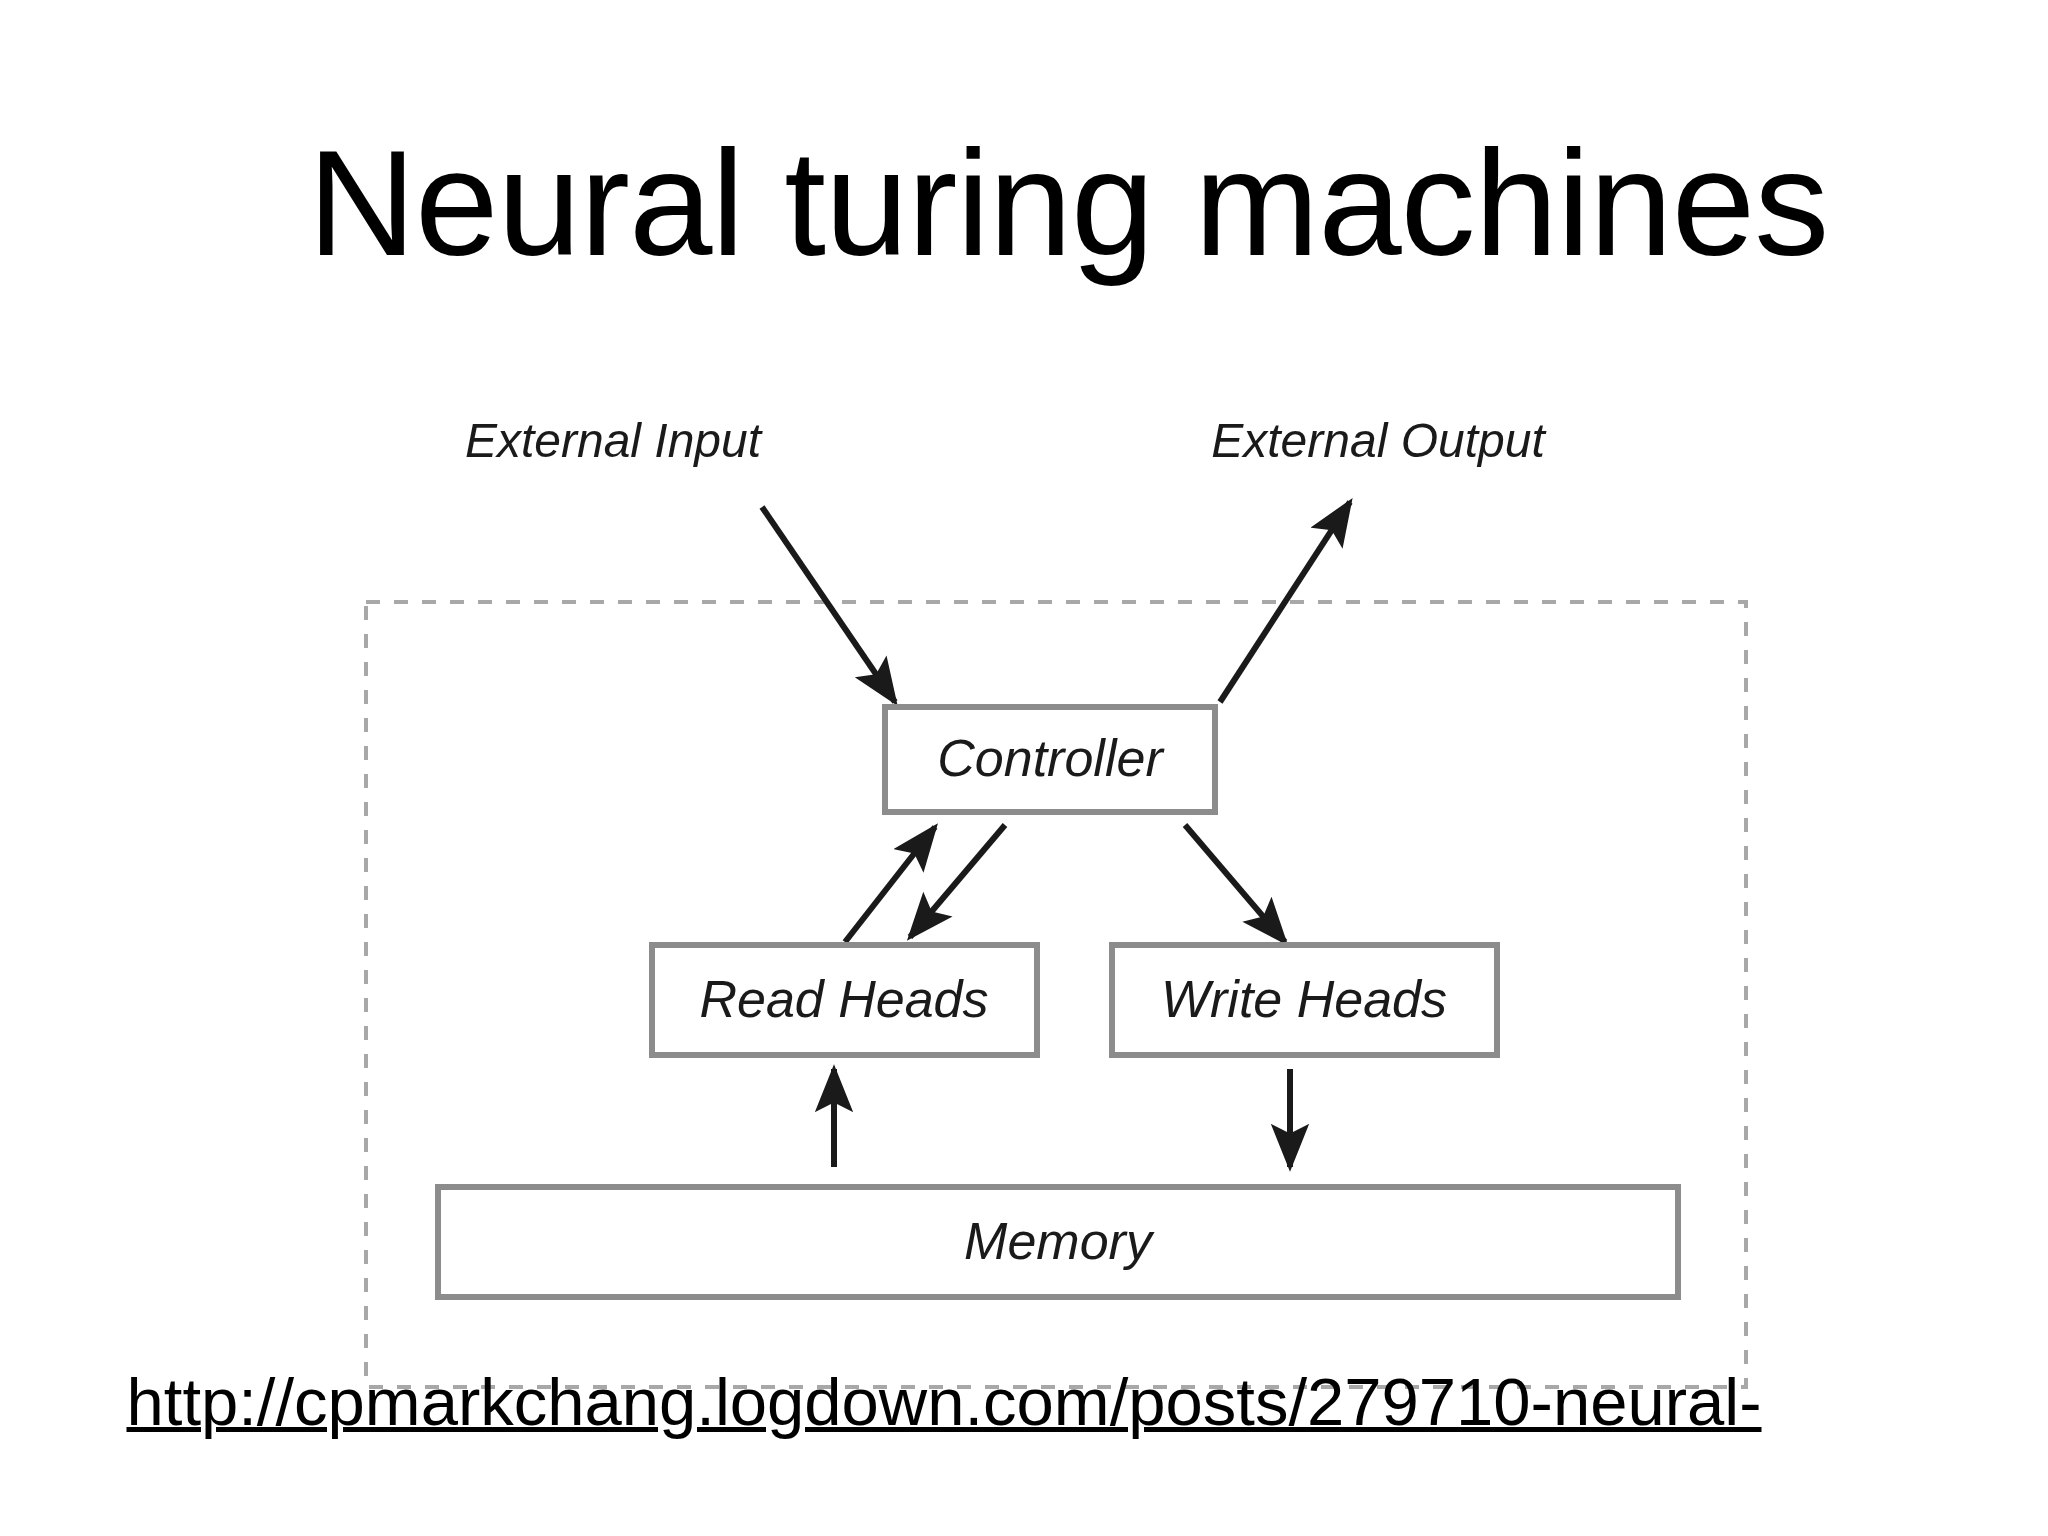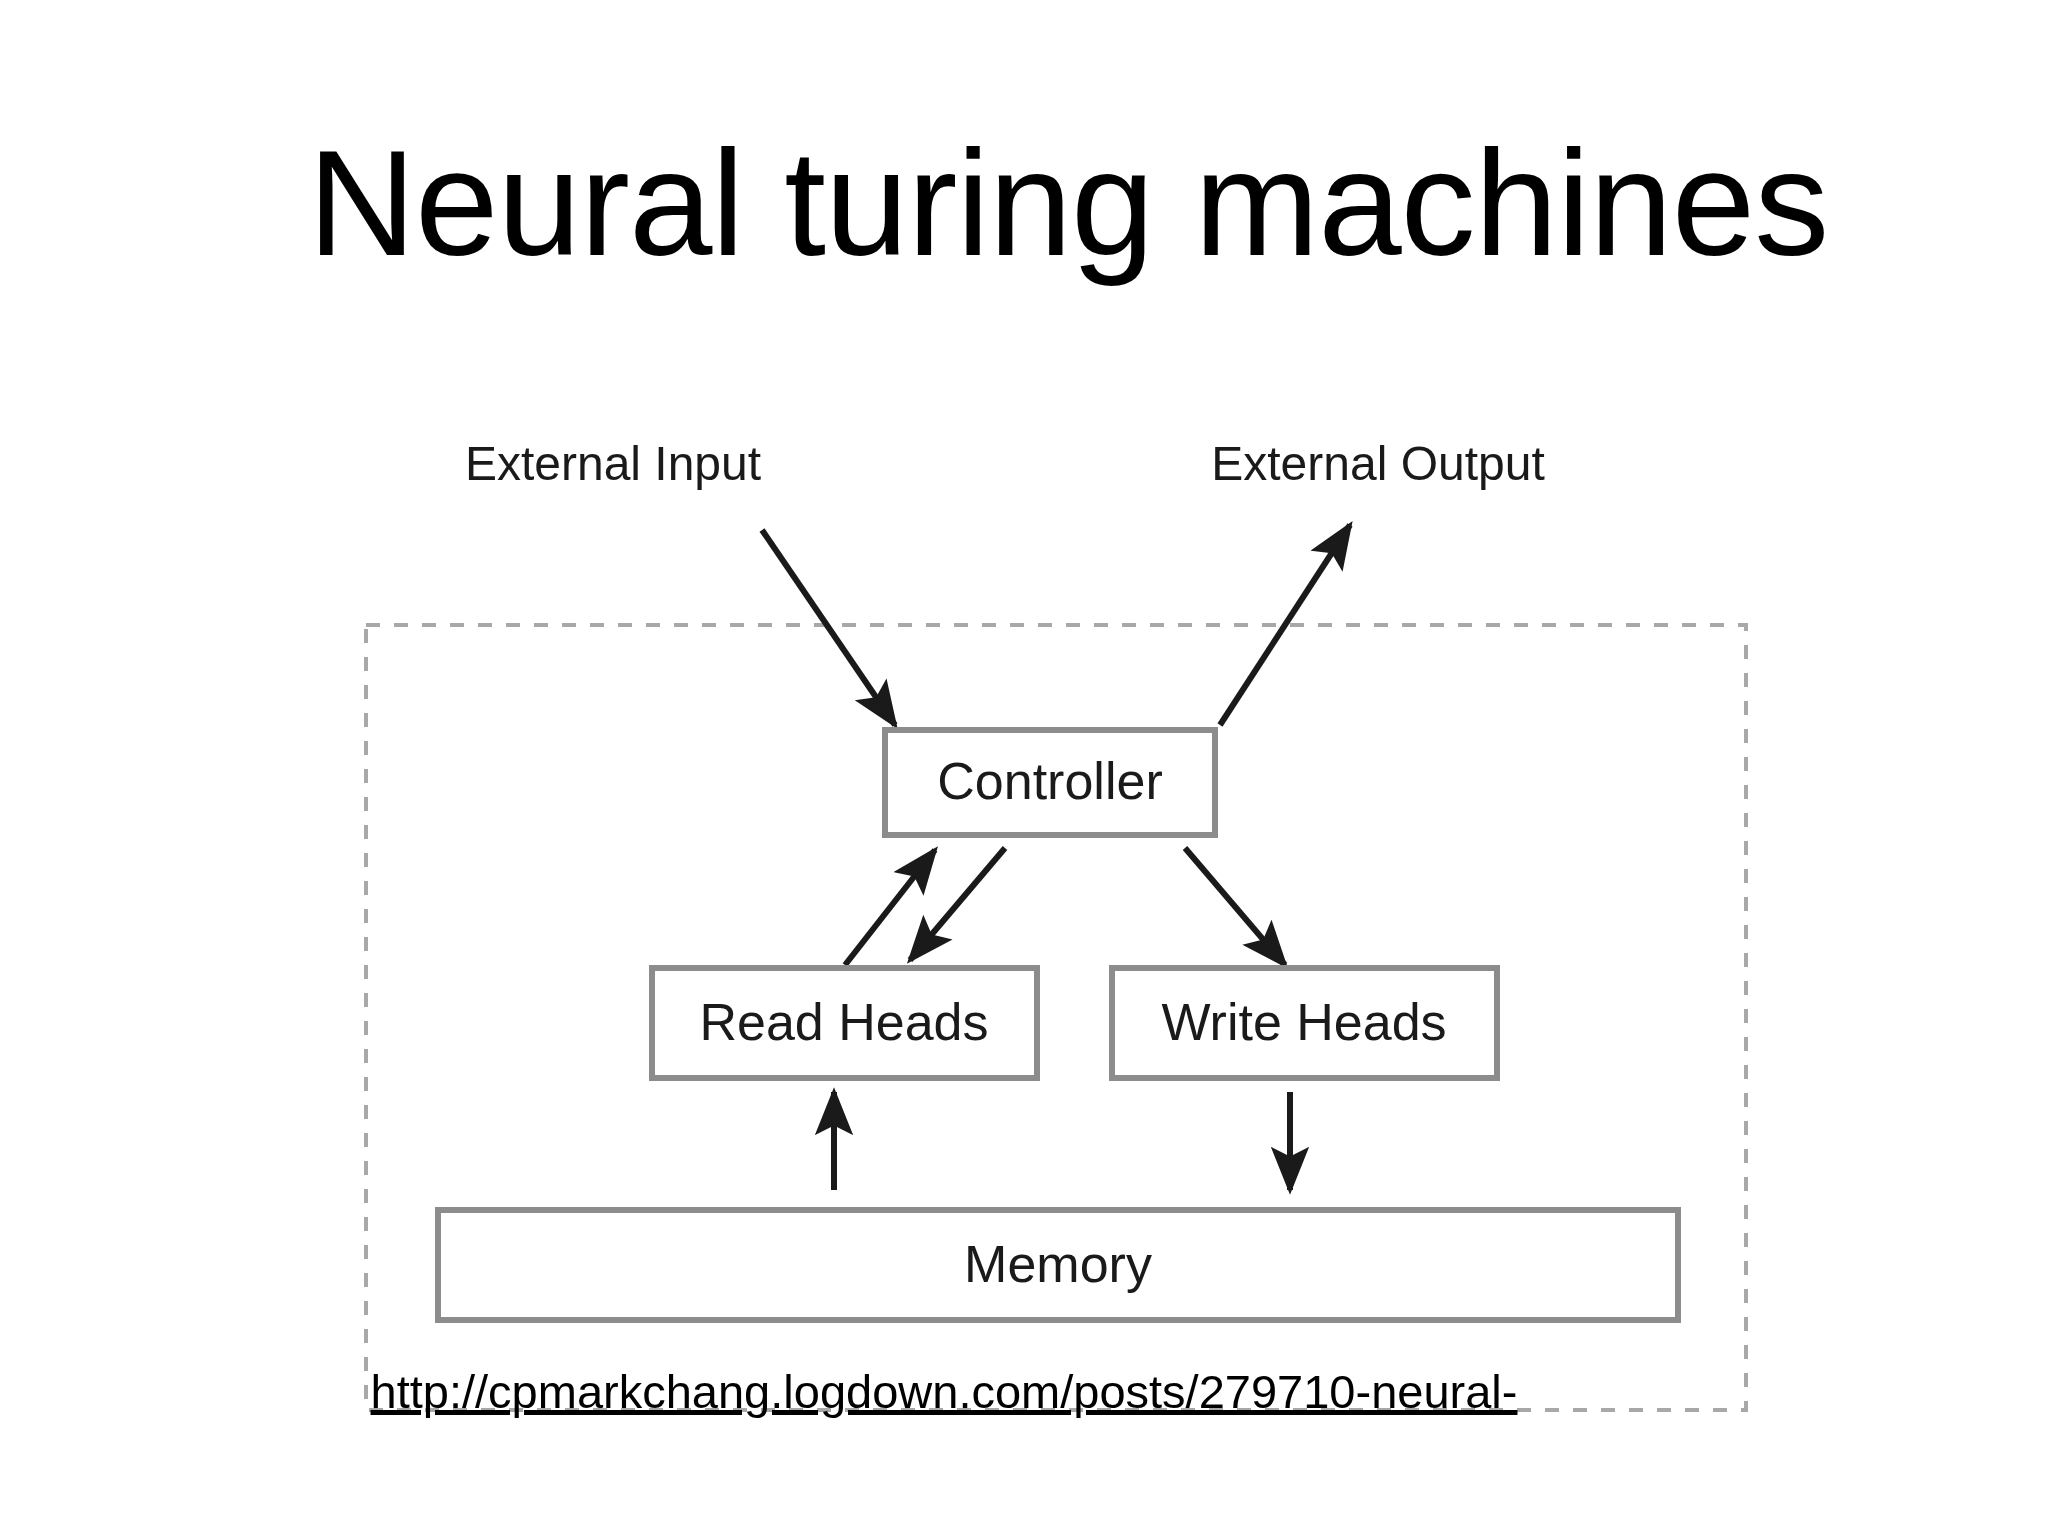--- a/index.html
+++ b/index.html
@@ -30,38 +30,39 @@
     letter-spacing: -1px;
     color: #000000;
     white-space: nowrap;
     padding-left: 44px;
   }
 
   
   .diagram {
     position: absolute;
     left: 330px;
-    top: 420px;
+    top: 397px;
     width: 1480px;
     height: 1030px;
+    font-style: italic;
   }
 
   .diagram svg {
     display: block;
   }
 
   
   .source-link {
     position: absolute;
     left: 0;
     top: 1368px;
     width: 1888px;
     text-align: center;
     font-family: "Liberation Sans", sans-serif;
-    font-size: 47px;
+    font-size: 67px;
     line-height: 1.02;
     color: #000000;
     text-decoration: underline;
     text-underline-offset: 2px;
     text-decoration-thickness: 5px;
   }
   .source-link .url-line {
     display: block;
     white-space: nowrap;
   }

